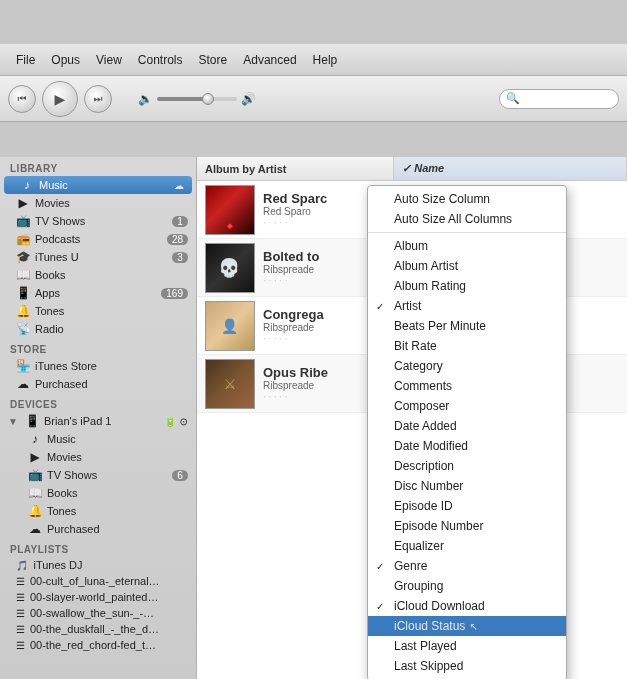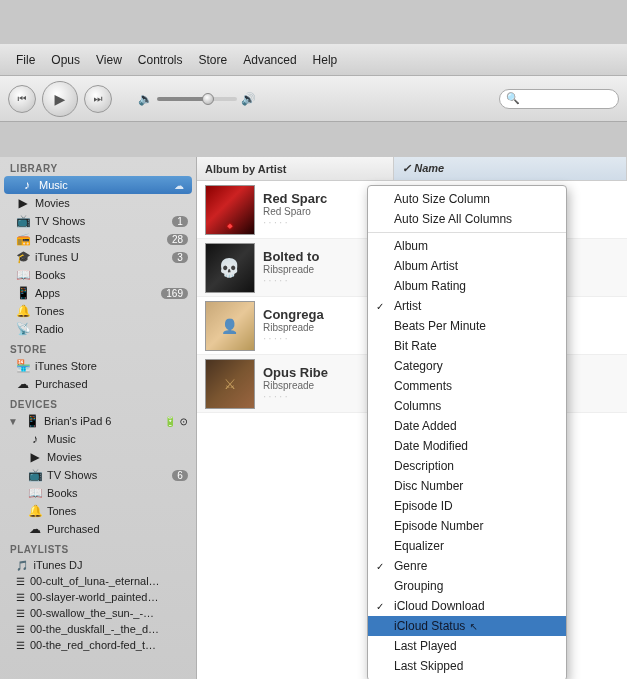--- a/index.html
+++ b/index.html
@@ -213,21 +213,21 @@
       align-items: center;
       padding: 3px 12px 3px 26px;
       font-size: 12px;
       color: #222;
       cursor: pointer;
       position: relative;
       height: 20px;
     }
     .ctx-menu-item:hover, .ctx-menu-item.highlighted {
       background: #3a7abf;
-      color: #0f172a;
+      color: #e5e5e5;
     }
     .ctx-menu-item .check {
       position: absolute;
       left: 8px;
       font-size: 10px;
     }
     .ctx-menu-item.highlighted .check { color: white; }
 
     
     .art-red { background: linear-gradient(135deg, #8b0000, #cc3333, #8b0000); }
@@ -317,21 +317,21 @@
     </div>
     <div class="sidebar-item">
       <span class="sidebar-icon">☁</span>
       <span>Purchased</span>
     </div>
 
     <div class="sidebar-section-header">DEVICES</div>
     <div class="sidebar-item" style="padding-left:8px;">
       <span class="disclosure">▼</span>
       <span class="sidebar-icon">📱</span>
-      <span>Brian's iPad 6</span>
+      <span>Brian's iPad 1</span>
       <span style="margin-left:auto;display:flex;gap:3px;">
         <span style="font-size:10px;">🔋</span>
         <span style="font-size:10px;">⊙</span>
       </span>
     </div>
     <div class="sidebar-item" style="padding-left:28px;">
       <span class="sidebar-icon">♪</span>
       <span>Music</span>
     </div>
     <div class="sidebar-item" style="padding-left:28px;">
@@ -506,21 +506,21 @@
         <div class="ctx-menu-item">
           <span>Bit Rate</span>
         </div>
         <div class="ctx-menu-item">
           <span>Category</span>
         </div>
         <div class="ctx-menu-item">
           <span>Comments</span>
         </div>
         <div class="ctx-menu-item">
-          <span>Columns</span>
+          <span>Composer</span>
         </div>
         <div class="ctx-menu-item">
           <span>Date Added</span>
         </div>
         <div class="ctx-menu-item">
           <span>Date Modified</span>
         </div>
         <div class="ctx-menu-item">
           <span>Description</span>
         </div>

